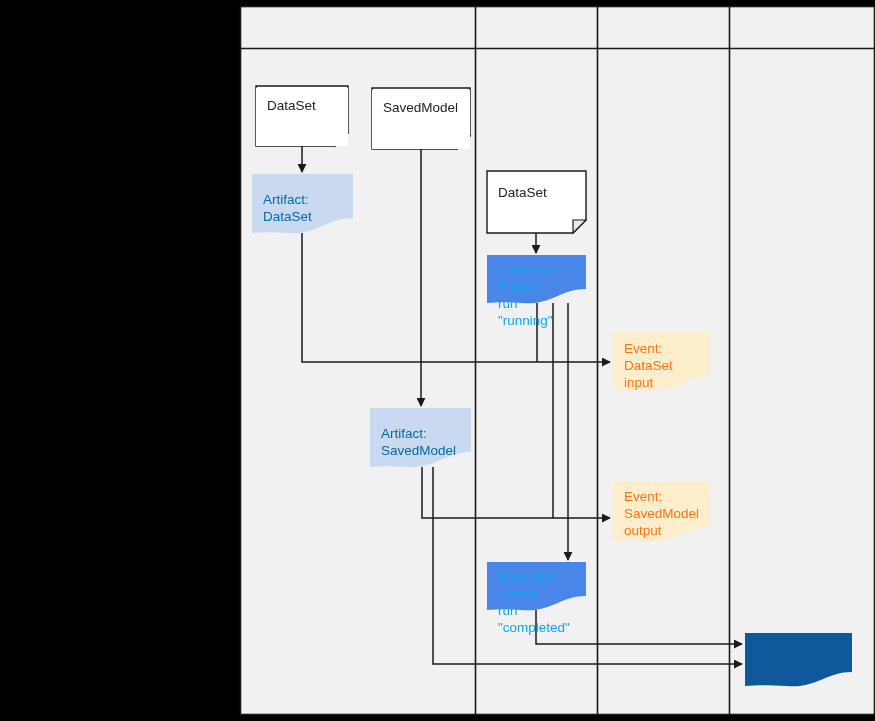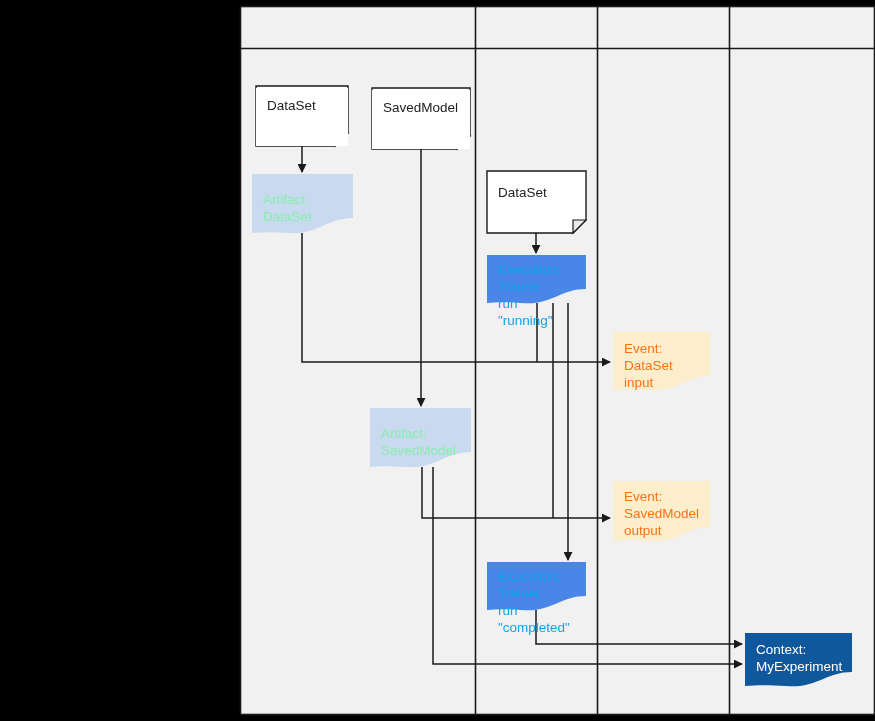--- a/index.html
+++ b/index.html
@@ -46,21 +46,21 @@
     box-sizing: border-box;
     font-size: 13.5px;
     line-height: 17px;
     color: #202124;
     padding: 9px 26px 0 11px;
   }
   .node .lbl { display: block; white-space: pre-line; }
   .node.doc {
     background: #ffffff;
   }
-  .node.note-blue  { color: #86efac; }
+  .node.note-blue  { color: #0369a1; }
   .node.note-yellow { color: #f97316; }
   .node.note-exec  { color: #0ea5e9; }
   .node.note-ctx   { color: #ffffff; }
 </style>
 </head>
 <body>
 
 <div id="root">
 
   <div id="diagram"></div>
@@ -184,18 +184,14 @@
     <span class="lbl">Event:
 DataSet input</span>
   </div>
 
   <div class="node note-yellow" style="left:613px; top:479px; width:97px; height:62px;">
     <span class="lbl">Event:
 SavedModel
 output</span>
   </div>
 
-  <div class="node note-ctx" style="left:745px; top:632px; width:107px; height:50px;">
-    <span class="lbl">Context:
-MyExperiment</span>
-  </div>
 
 </div>
 
 </body></html>

